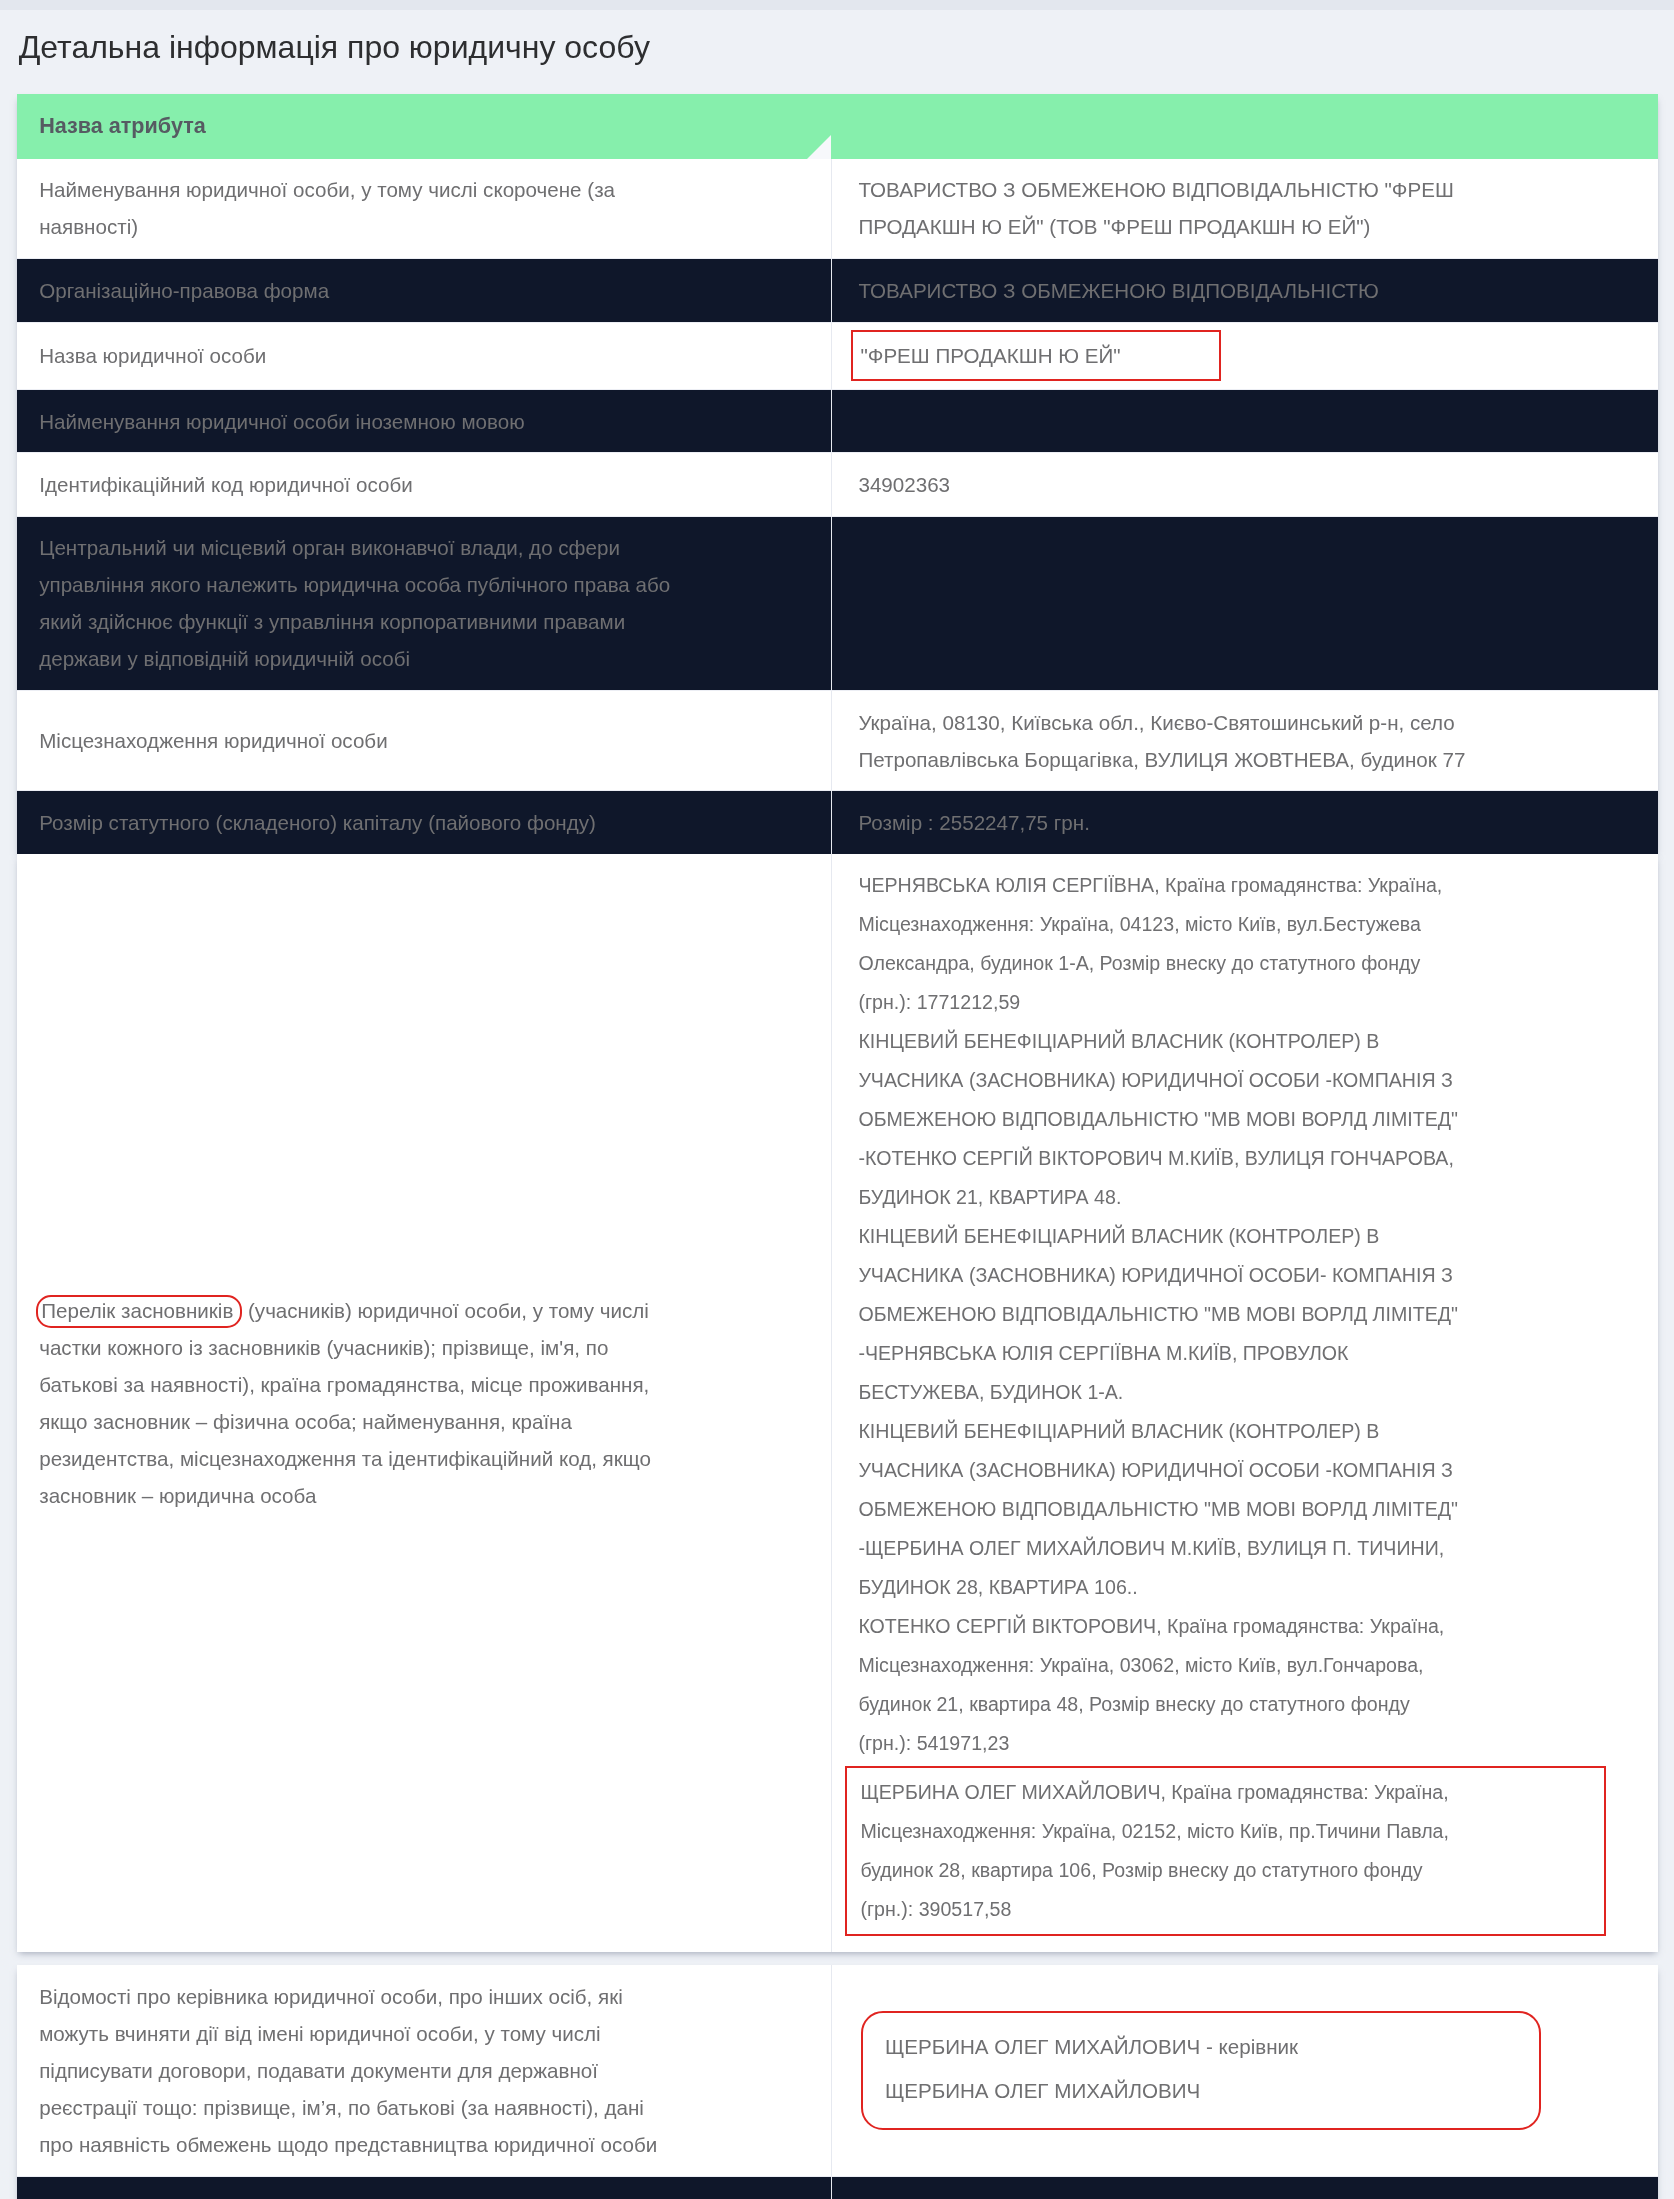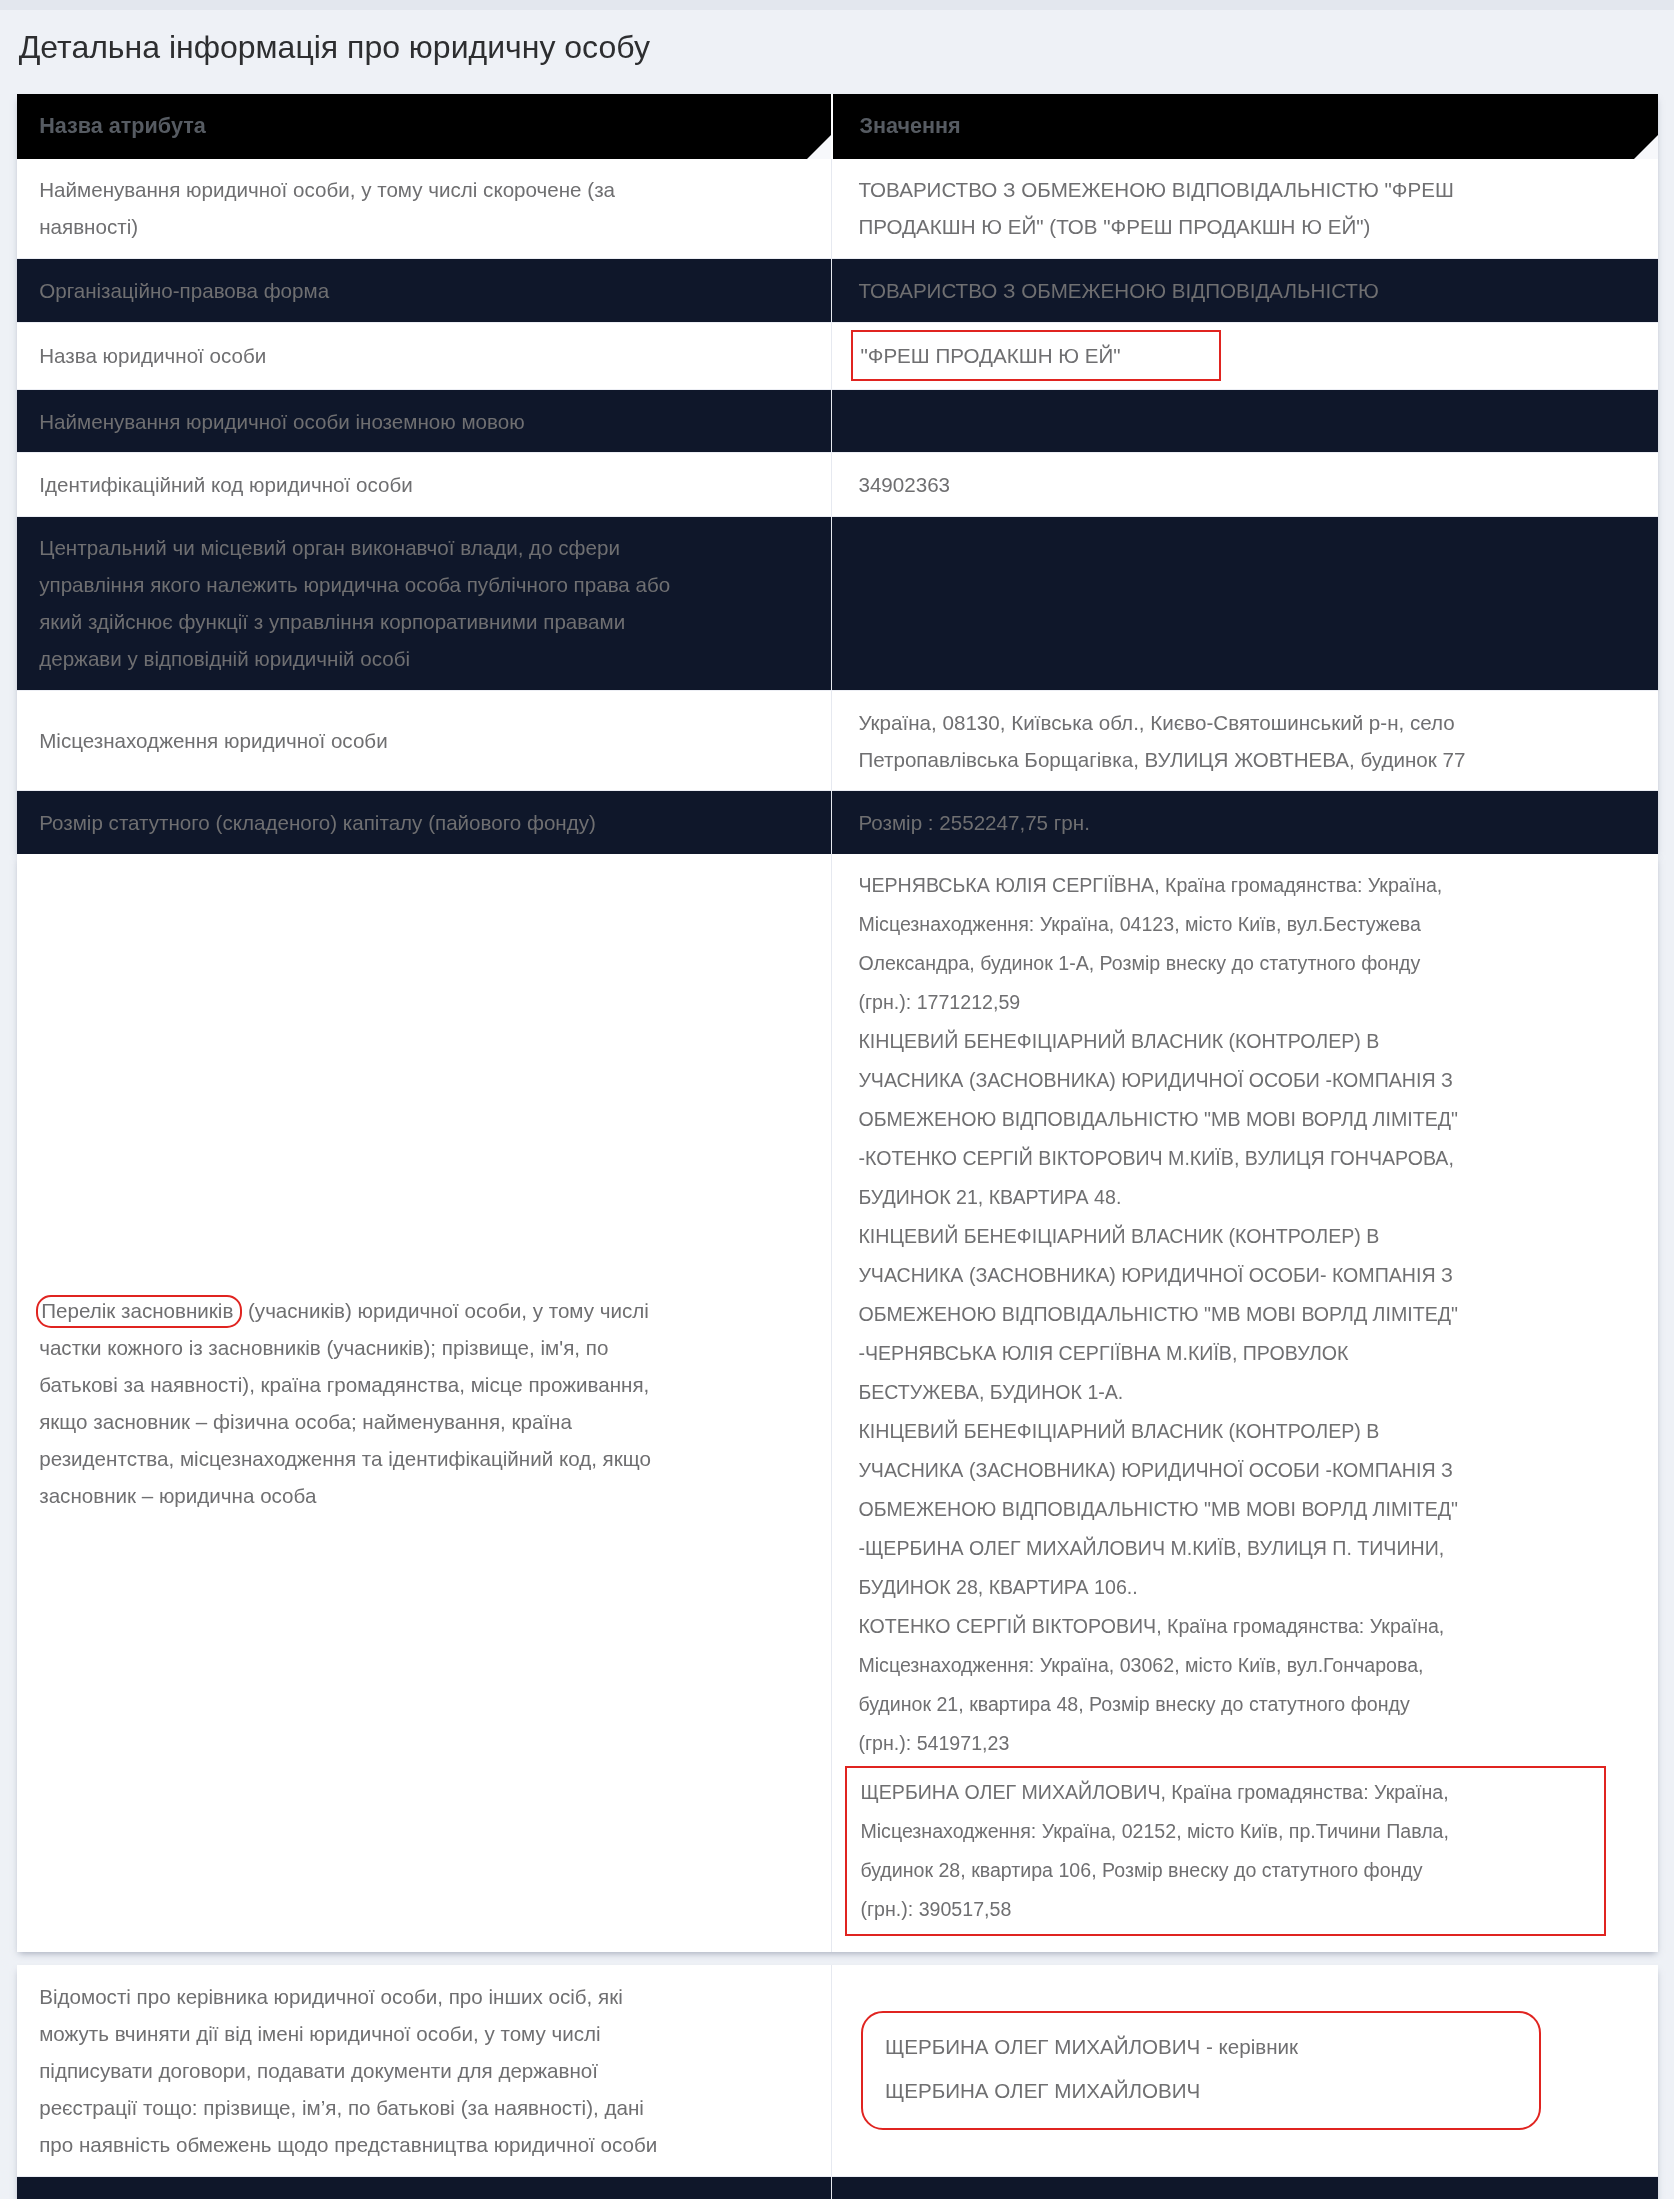--- a/index.html
+++ b/index.html
@@ -10,21 +10,21 @@
     font-family:"Liberation Sans", sans-serif;
     color:#6f6f71; font-size:20.6px;
   }
   .topstrip { height:9.8px; background:#e3e7ee; }
   .page { padding:0 15.7px 0 16.7px; }
   .title {
     font-size:32px; font-weight:400; color:#2d2e30;
     margin:0; padding:19.6px 0 27.4px 2px;
   }
   .section { background:#fff; box-shadow:0 3.9px 6.9px -2px rgba(90,100,125,.5); }
-  .thead { display:flex; background:#000000; }
+  .thead { display:flex; background:#86efac; }
   .th {
     position:relative; height:65px; display:flex; align-items:center;
     font-weight:bold; font-size:21.6px; color:#565b62;
   }
   .th.c1 { width:49.6%; padding-left:22.5px; }
   .th.c2 { flex:1; padding-left:26.5px; border-left:2px solid #fff; }
   .fold {
     position:absolute; right:0; bottom:0; width:0; height:0;
     border-bottom:24.5px solid #f7f8fb; border-left:24.5px solid transparent;
   }
@@ -60,24 +60,20 @@
 
 <div class="topstrip"></div>
 <div class="page">
 
   <h1 class="title">Детальна інформація про юридичну особу</h1>
 
   <div class="section">
     <div class="thead">
       <div class="th c1">
         <span>Назва атрибута</span>
-        <i class="fold"></i>
-      </div>
-      <div class="th c2">
-        <span>Значення</span>
         <i class="fold"></i>
       </div>
     </div>
 
     <div class="tr">
       <div class="td c1">
           <span class="wrapcap">Найменування юридичної особи, у тому числі скорочене (за наявності)</span>
         </div>
       <div class="td c2">
           <span class="wrapcap">ТОВАРИСТВО З ОБМЕЖЕНОЮ ВІДПОВІДАЛЬНІСТЮ "ФРЕШ ПРОДАКШН Ю ЕЙ" (ТОВ "ФРЕШ ПРОДАКШН Ю ЕЙ")</span>

